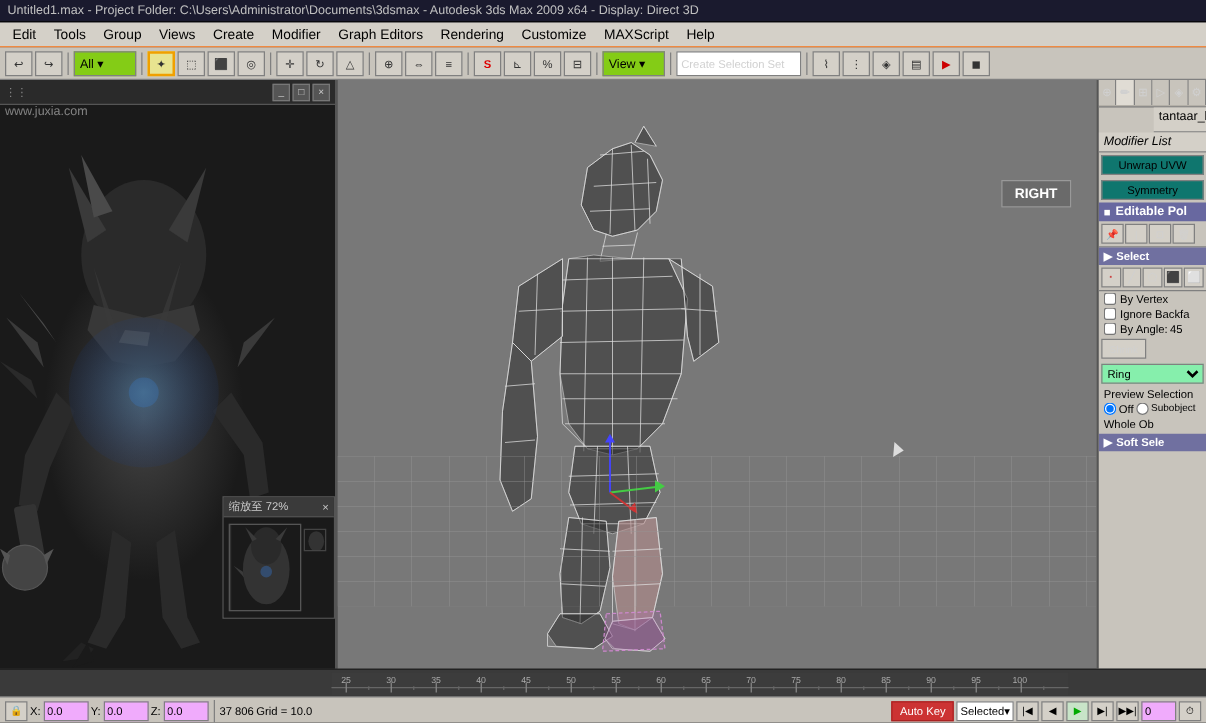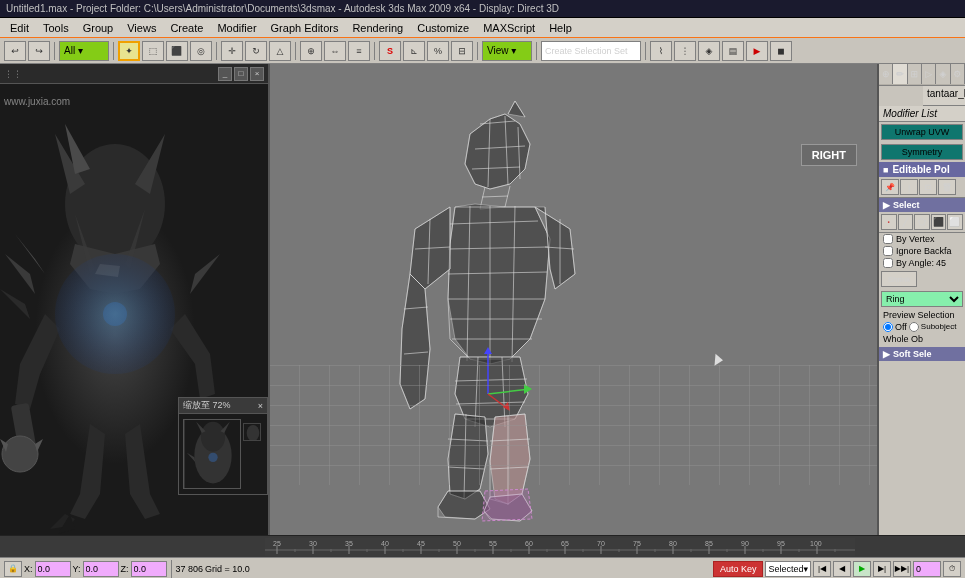--- a/index.html
+++ b/index.html
@@ -103,21 +103,21 @@
     #left-panel-image {
       width: 100%;
       height: 100%;
       background: linear-gradient(135deg, #1a1a1a 0%, #2a2a2a 50%, #1a1a1a 100%);
       position: relative;
       overflow: hidden;
     }
     
     .watermark {
       position: absolute;
-      top: 12px;
+      top: 0;
       left: 4px;
       color: rgba(200,200,200,0.5);
       font-size: 9px;
       z-index: 10;
     }
     
     #reference-panel {
       position: absolute;
       bottom: 40px;
       right: 0;

